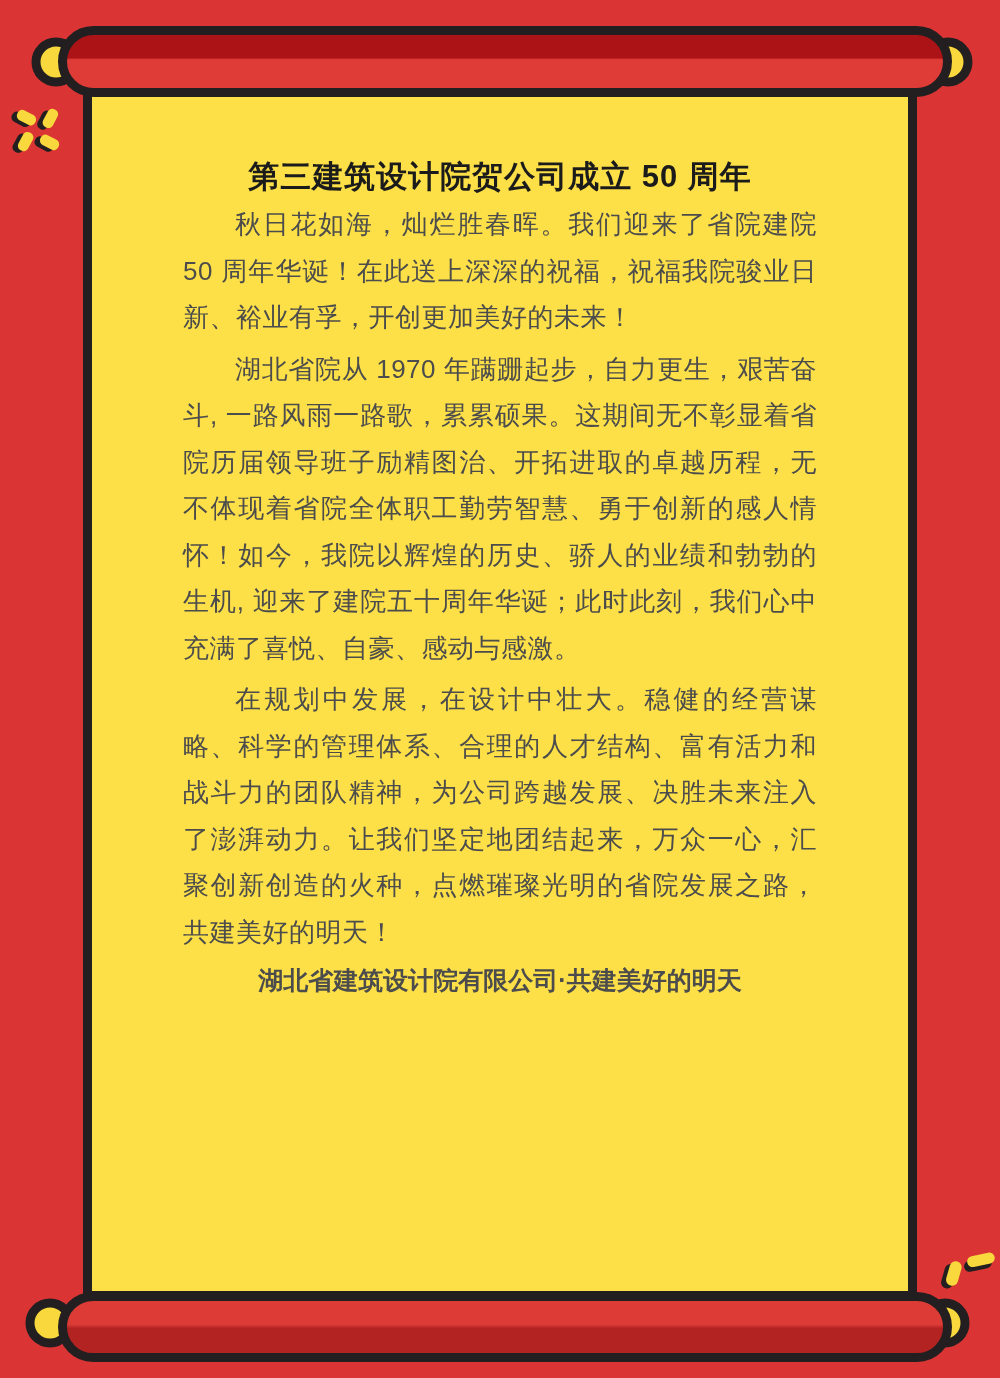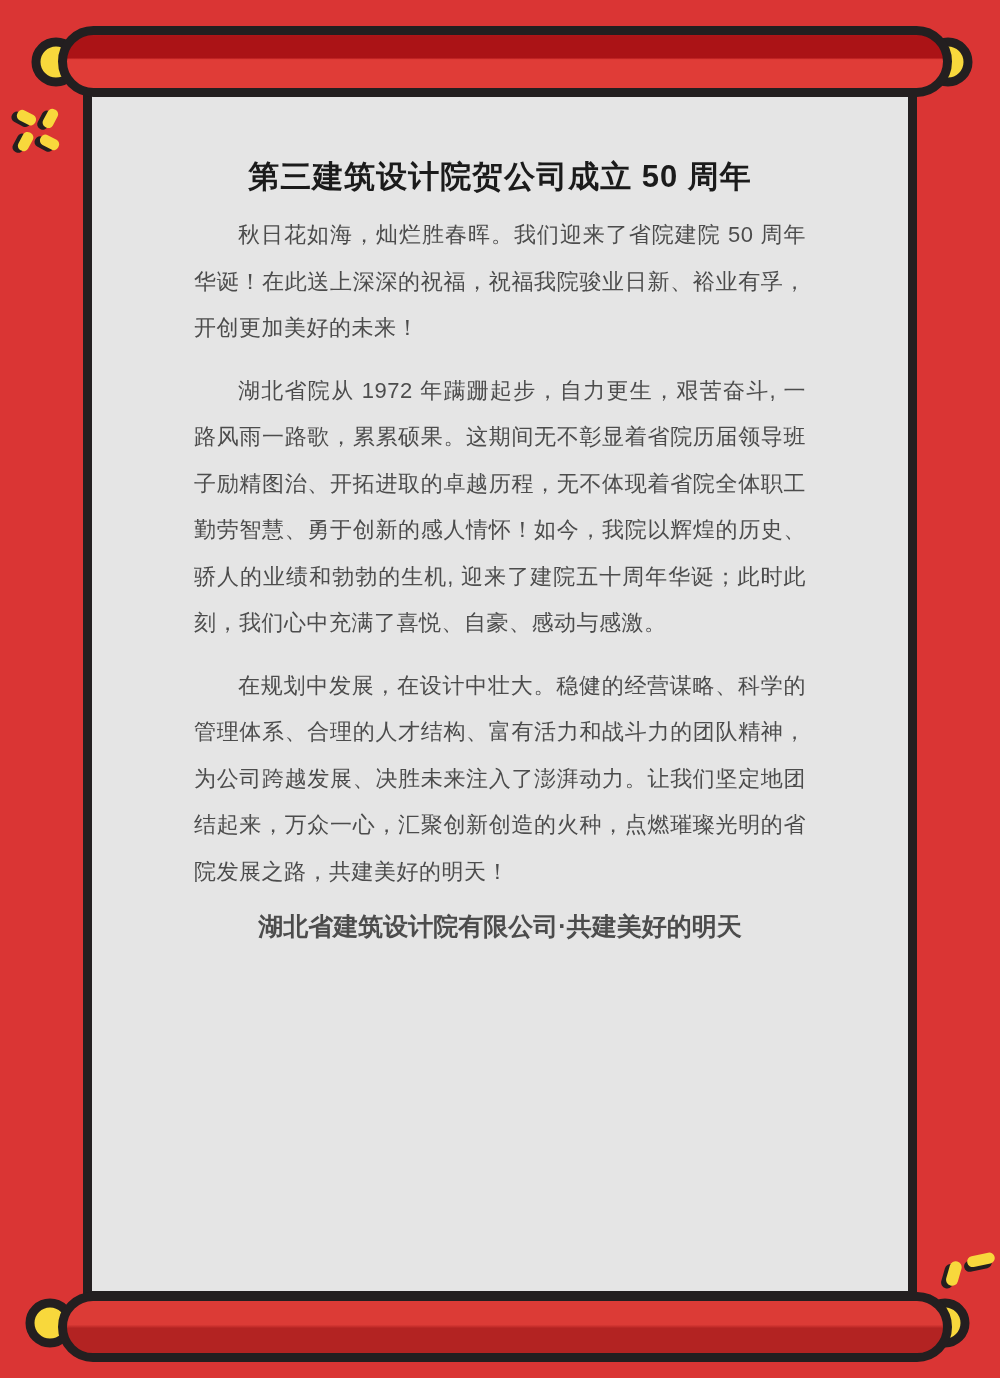--- a/index.html
+++ b/index.html
@@ -16,39 +16,39 @@
     overflow: hidden;
   }
   
   .paper {
     position: absolute;
     left: 83px;
     top: 55px;
     width: 834px;
     height: 1245px;
     box-sizing: border-box;
-    background: #e5e5e5;
+    background: #fde047;
     border: 9px solid #231f20;
     z-index: 1;
   }
   .paper-inner {
     padding: 94px 86px 0 86px;
   }
   .title {
     margin: 0;
     font-size: 31px;
     line-height: 38px;
     font-weight: bold;
     color: #1b1b1b;
     text-align: center;
     letter-spacing: 1px;
   }
   .body-p {
-    margin: 16px;
-    font-size: 22px;
+    margin: 5px;
+    font-size: 26px;
     line-height: 46.5px;
     color: #4c4c4c;
     text-align: justify;
     text-indent: 2em;
     letter-spacing: 0.5px;
   }
   .signature {
     margin-top: 10px;
     font-size: 25px;
     line-height: 30px;
@@ -67,21 +67,21 @@
 </style>
 </head>
 <body>
 
 <div class="canvas">
 
   <div class="paper">
     <div class="paper-inner">
       <h1 class="title">第三建筑设计院贺公司成立 50 周年</h1>
       <p class="body-p">秋日花如海，灿烂胜春晖。我们迎来了省院建院 50 周年华诞！在此送上深深的祝福，祝福我院骏业日新、裕业有孚，开创更加美好的未来！</p>
-      <p class="body-p">湖北省院从 1972 年蹒跚起步，自力更生，艰苦奋斗, 一路风雨一路歌，累累硕果。这期间无不彰显着省院历届领导班子励精图治、开拓进取的卓越历程，无不体现着省院全体职工勤劳智慧、勇于创新的感人情怀！如今，我院以辉煌的历史、骄人的业绩和勃勃的生机, 迎来了建院五十周年华诞；此时此刻，我们心中充满了喜悦、自豪、感动与感激。</p>
+      <p class="body-p">湖北省院从 1970 年蹒跚起步，自力更生，艰苦奋斗, 一路风雨一路歌，累累硕果。这期间无不彰显着省院历届领导班子励精图治、开拓进取的卓越历程，无不体现着省院全体职工勤劳智慧、勇于创新的感人情怀！如今，我院以辉煌的历史、骄人的业绩和勃勃的生机, 迎来了建院五十周年华诞；此时此刻，我们心中充满了喜悦、自豪、感动与感激。</p>
       <p class="body-p">在规划中发展，在设计中壮大。稳健的经营谋略、科学的管理体系、合理的人才结构、富有活力和战斗力的团队精神，为公司跨越发展、决胜未来注入了澎湃动力。让我们坚定地团结起来，万众一心，汇聚创新创造的火种，点燃璀璨光明的省院发展之路，共建美好的明天！</p>
       <div class="signature">湖北省建筑设计院有限公司·共建美好的明天</div>
     </div>
   </div>
 
   <svg class="frame" width="1000" height="1378" viewBox="0 0 1000 1378">
     <defs>
       <linearGradient id="gTop" x1="0" y1="0" x2="0" y2="1">
         <stop offset="0" stop-color="#c01a1e"></stop>
         <stop offset="0.10" stop-color="#ab1316"></stop>

